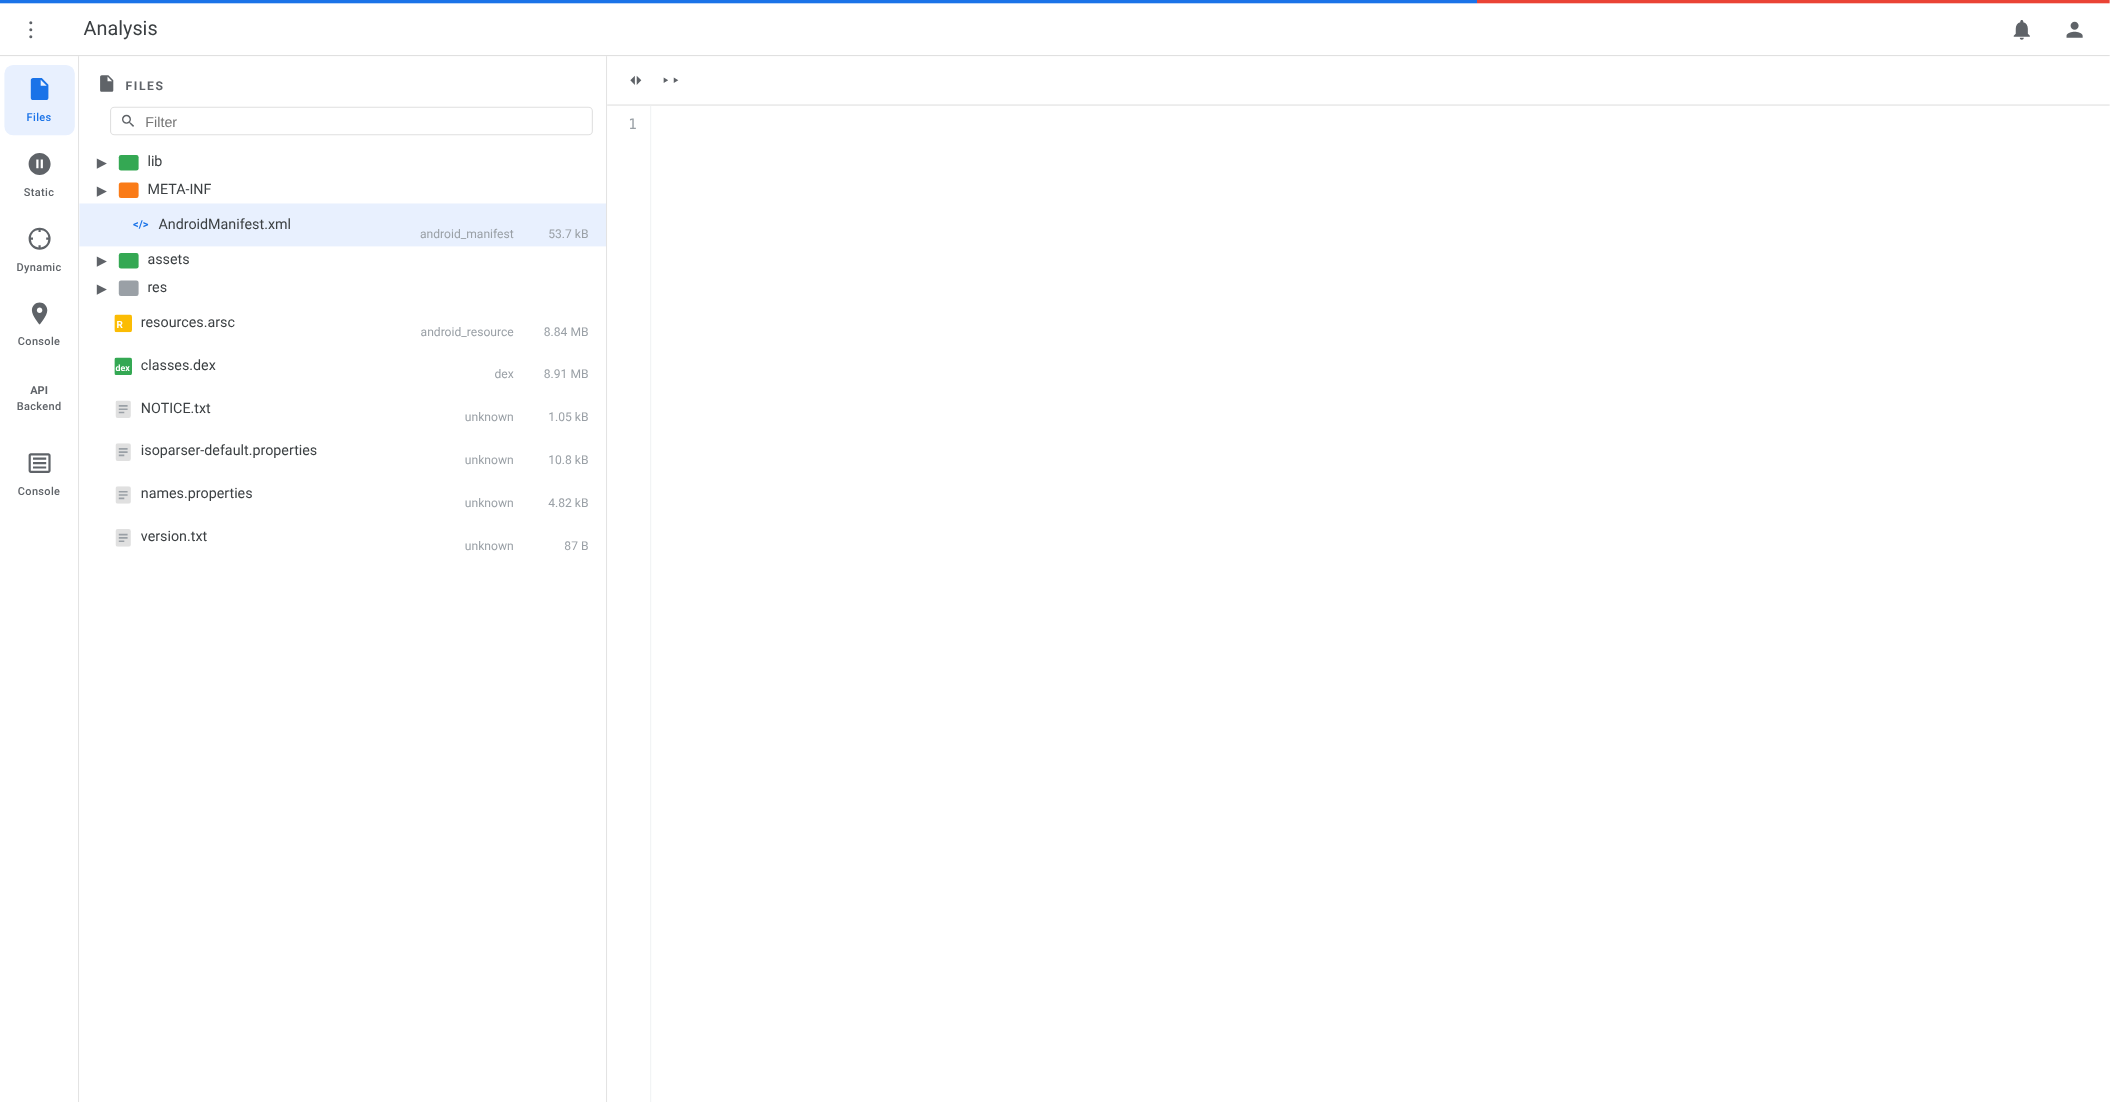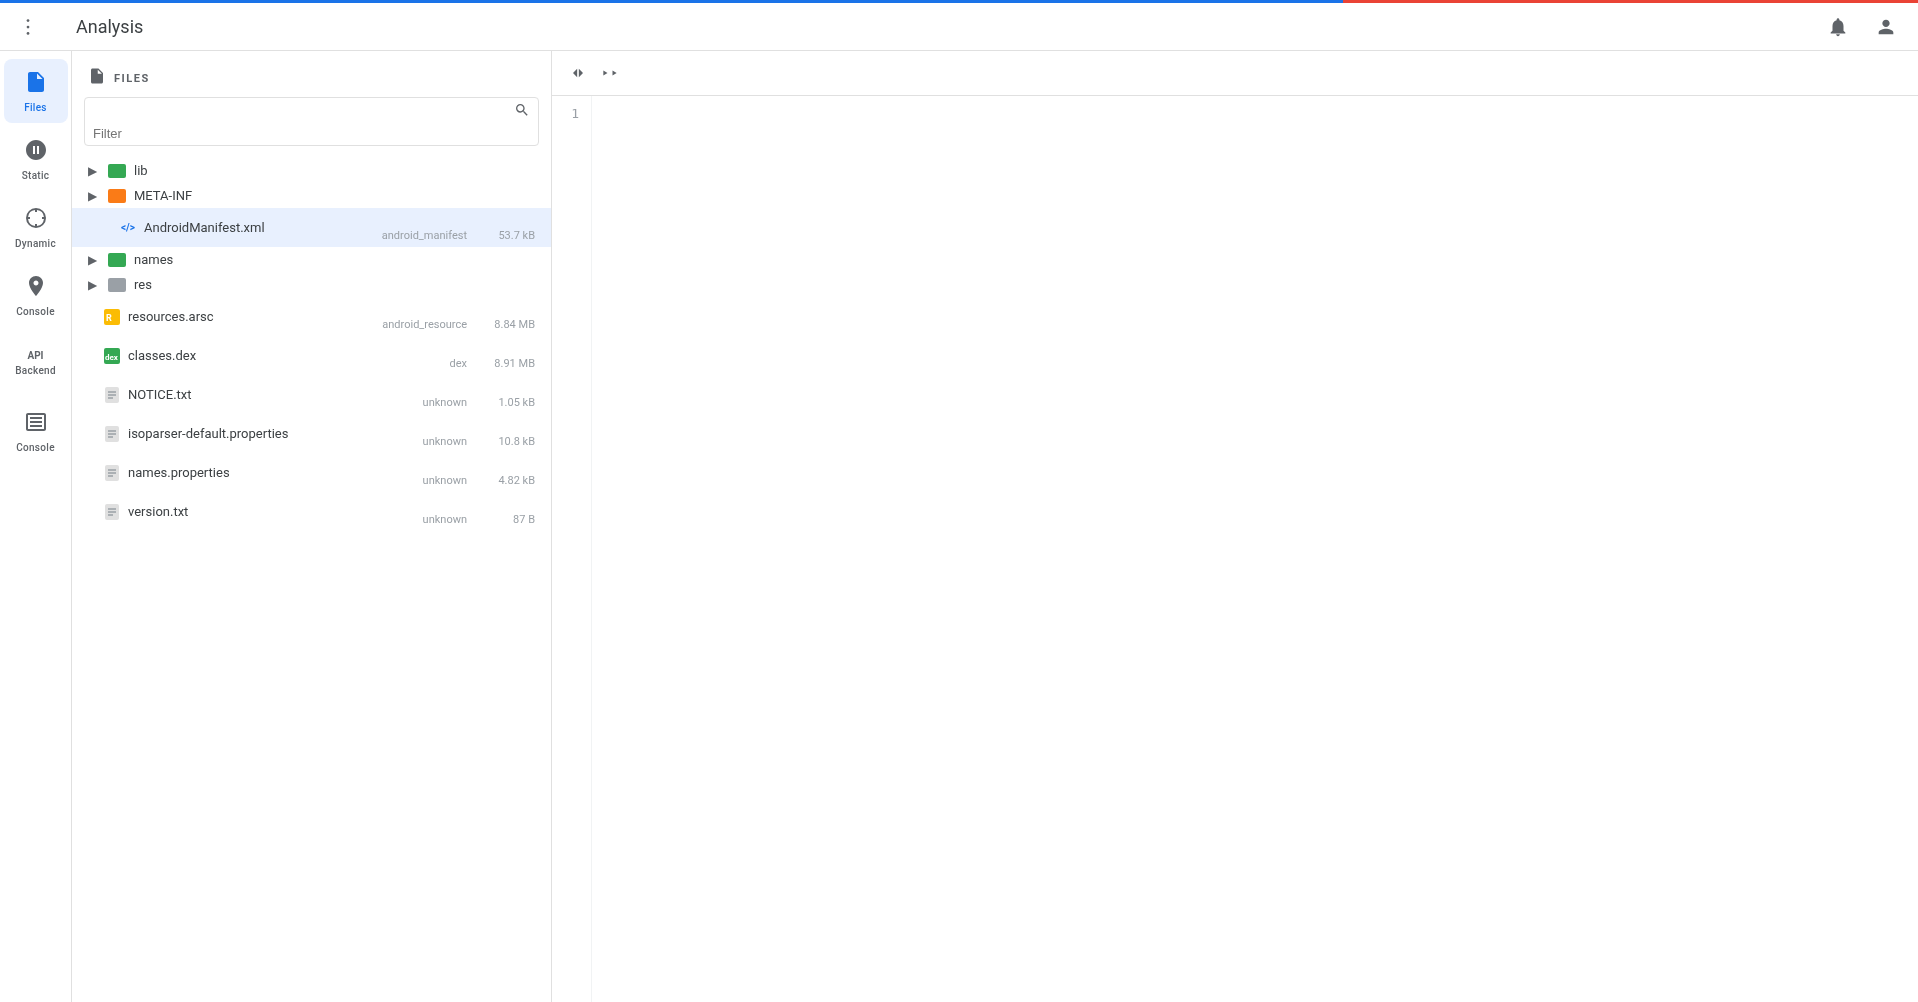--- a/index.html
+++ b/index.html
@@ -107,28 +107,27 @@
       color: #5f6368;
     }
     .files-header-title {
       font-size: 11px;
       font-weight: 700;
       letter-spacing: 1.5px;
       color: #5f6368;
       text-transform: uppercase;
     }
     .files-search {
-      margin: 0 12px 8px 12px;
-      display: flex;
-      align-items: flex-end;
+      margin: 0 12px 8px 28px;
+      display: flex;
+      align-items: center;
       border: 1px solid #e0e0e0;
       border-radius: 4px;
       padding: 4px 8px;
       gap: 8px;
-      flex-direction: column;
     }
     .files-search input {
       border: none;
       outline: none;
       font-size: 13px;
       color: #3c4043;
       width: 100%;
       background: transparent;
     }
     .search-icon {
@@ -367,21 +366,21 @@
         <span class="tree-item-name">AndroidManifest.xml</span>
         <div class="tree-item-meta">
           <span class="meta-type">android_manifest</span>
           <span class="meta-size">53.7 kB</span>
         </div>
       </div>
 
       <div class="tree-item" style="padding-left: 16px;">
         <span class="tree-chevron">▶</span>
         <span class="tree-folder-icon folder-green"></span>
-        <span class="tree-item-name">names</span>
+        <span class="tree-item-name">assets</span>
       </div>
 
       <div class="tree-item" style="padding-left: 16px;">
         <span class="tree-chevron">▶</span>
         <span class="tree-folder-icon folder-gray"></span>
         <span class="tree-item-name">res</span>
       </div>
 
       <div class="tree-item" style="padding-left: 32px;">
         <span class="file-icon">

